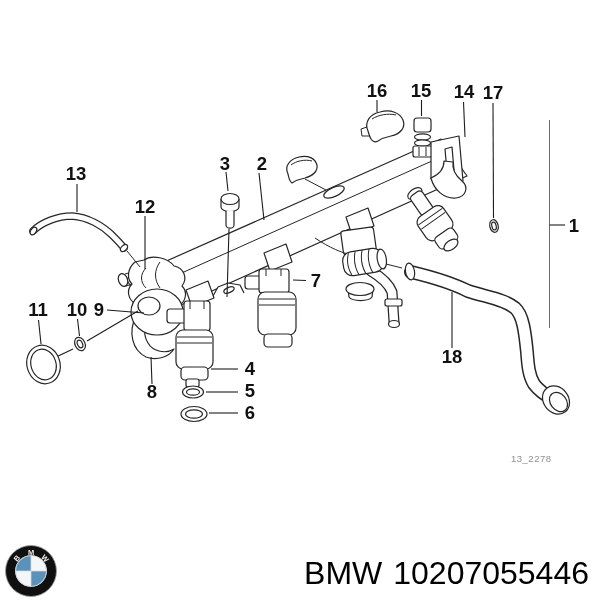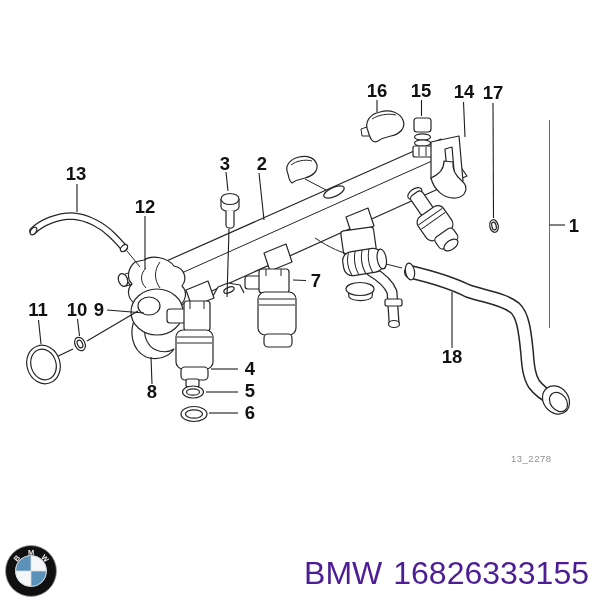--- a/index.html
+++ b/index.html
@@ -10,21 +10,21 @@
   .shape{fill:#ffffff;stroke:#262626;stroke-width:1.2;stroke-linejoin:round;}
   .thin{fill:none;stroke:#262626;stroke-width:1;}
   .tube-out{fill:none;stroke:#262626;stroke-linecap:round;stroke-linejoin:round;}
   .tube-in{fill:none;stroke:#ffffff;stroke-linecap:round;stroke-linejoin:round;}
   .leader{stroke:#1d1d1d;stroke-width:1.1;fill:none;}
   .bracketline{stroke:#6a6a6a;stroke-width:1;fill:none;}
   .callout{font-family:"Liberation Sans", sans-serif;font-size:18.5px;font-weight:700;fill:#111;}
   .code{font-family:"Liberation Sans", sans-serif;font-size:9.5px;fill:#8f8f8f;letter-spacing:.5px;}
   .roundel{position:absolute;left:3px;top:543px;}
   .caption{position:absolute;right:11px;top:556px;height:34px;line-height:34px;
-           font-size:32px;color:#4c1d95;display:flex;gap:11px;white-space:nowrap;}
+           font-size:32px;color:#000000;display:flex;gap:11px;white-space:nowrap;}
   .roundel-letter{font-family:"Liberation Sans", sans-serif;font-size:8px;font-weight:700;fill:#ececec;}
 </style>
 </head>
 <body>
 
 <div class="stage">
 
   <svg class="diagram" width="600" height="540" viewBox="0 0 600 540">
 
     <g>
@@ -234,16 +234,16 @@
     <path d="M0,0 L16.5,0 A16.5,16.5 0 0 1 0,16.5 Z" fill="#5b92ba"></path>
     <path d="M-16.5,0 L16.5,0 M0,-16.5 L0,16.5" stroke="#d8dde0" stroke-width="0.8" fill="none"></path>
     <circle r="16.5" fill="none" stroke="#cfd4d8" stroke-width="0.8"></circle>
     <text class="roundel-letter" text-anchor="middle" transform="rotate(-48)" x="0" y="-17.6">B</text>
     <text class="roundel-letter" text-anchor="middle" x="0" y="-17.6">M</text>
     <text class="roundel-letter" text-anchor="middle" transform="rotate(48)" x="0" y="-17.6">W</text>
   </svg>
 
   <div class="caption">
     <span>BMW</span>
-    <span>16826333155</span>
+    <span>10207055446</span>
   </div>
 
 </div>
 
 </body></html>

